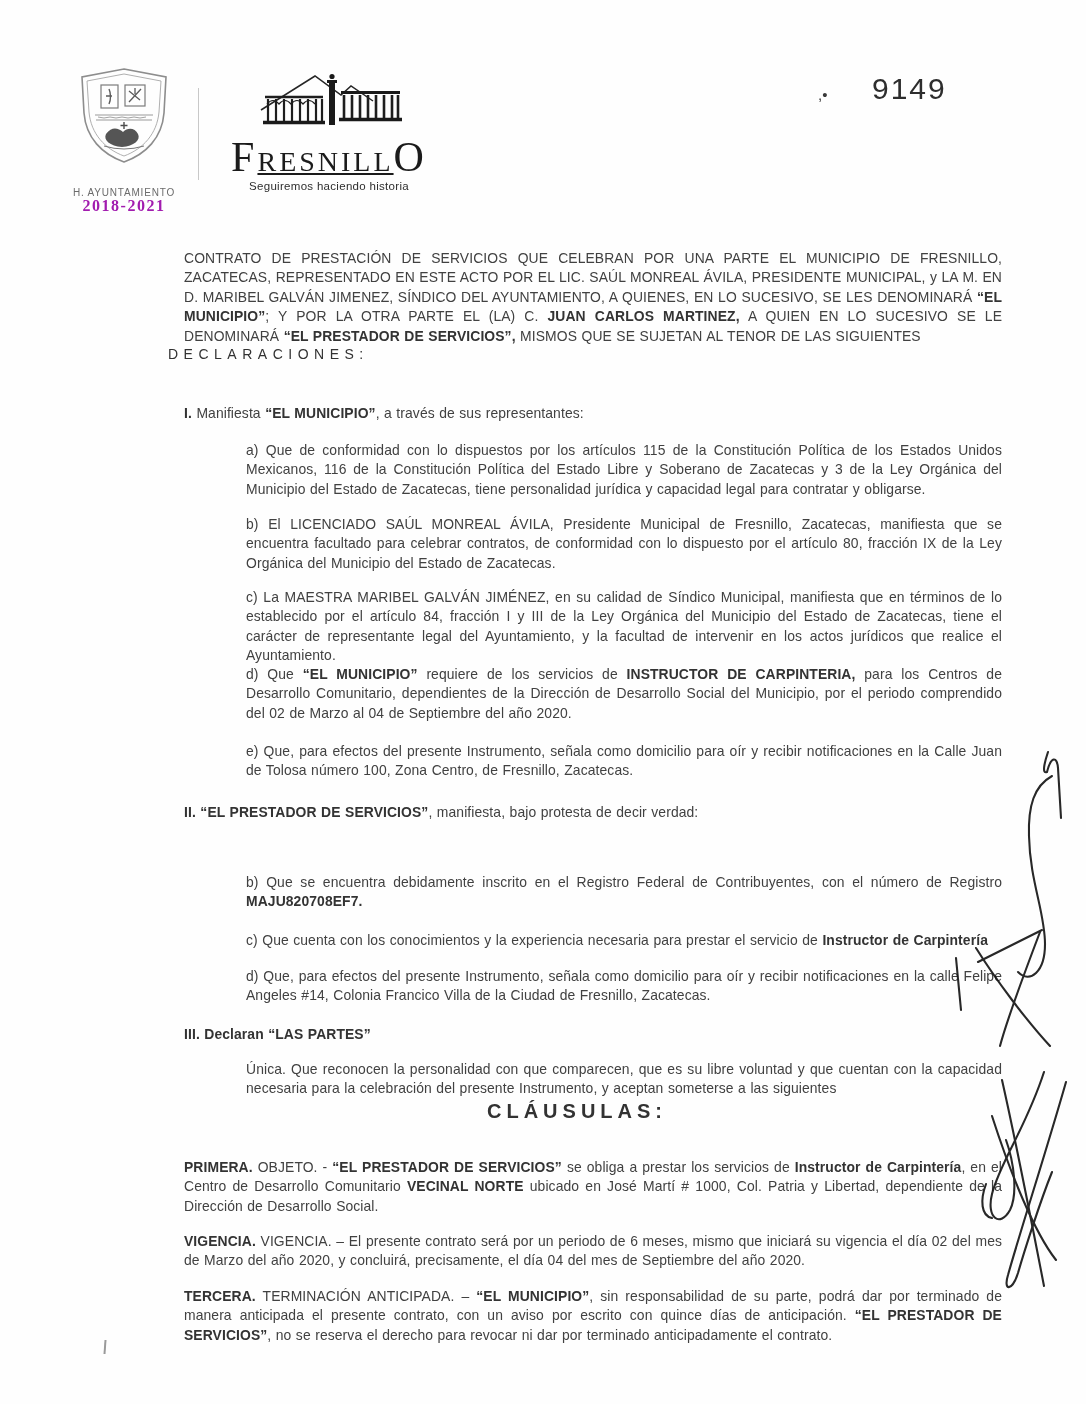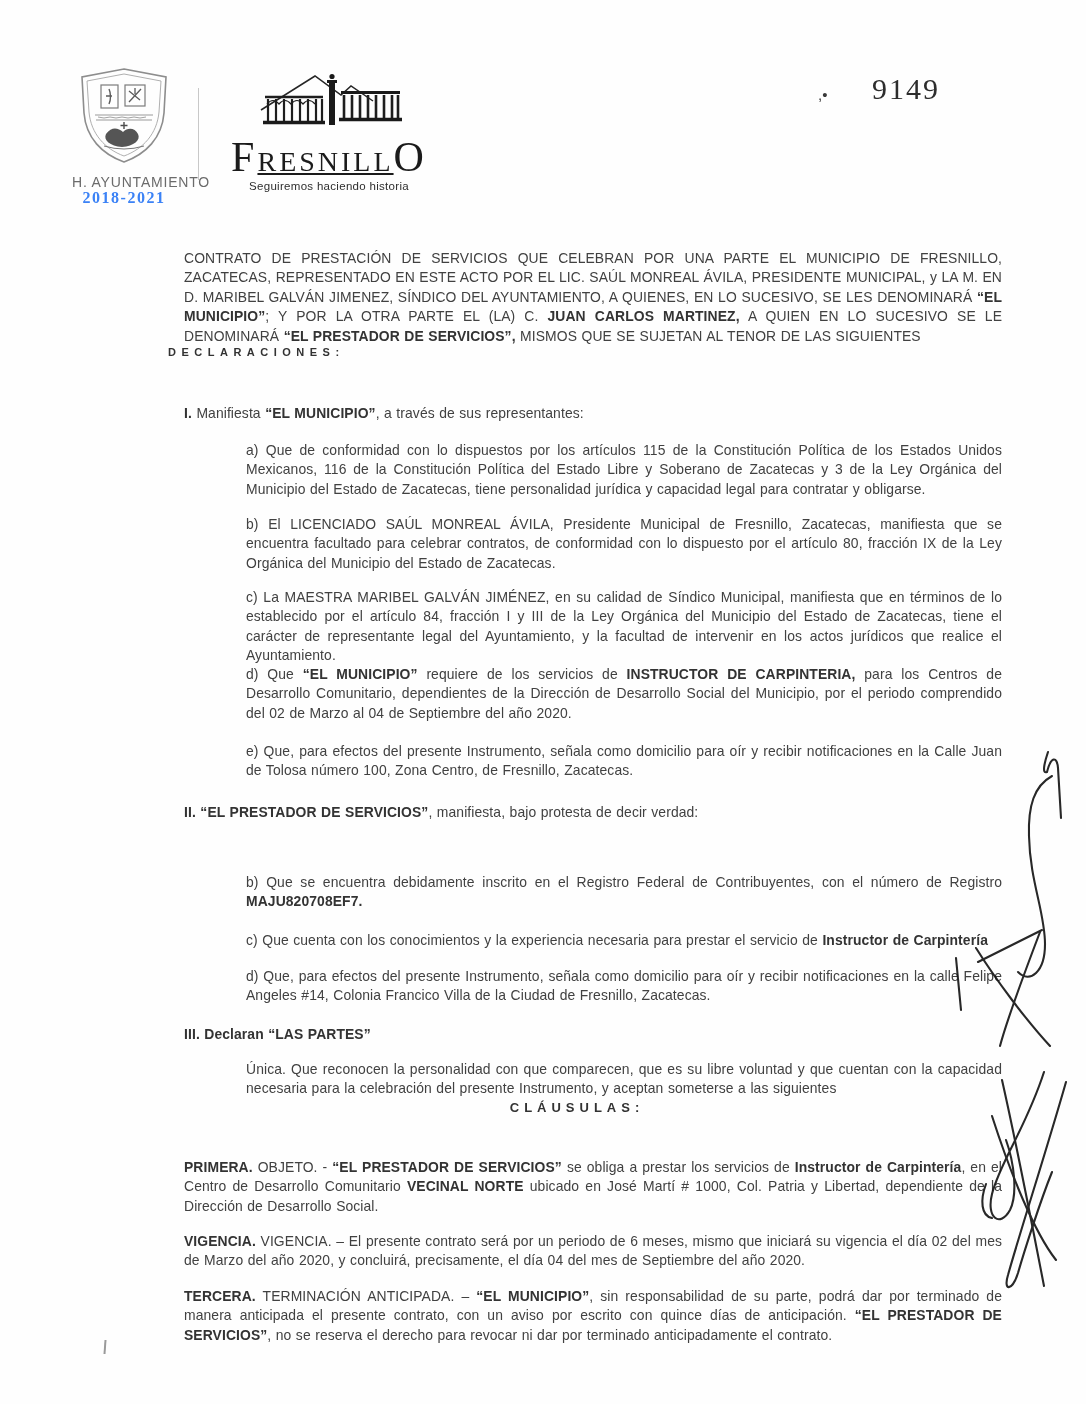--- a/index.html
+++ b/index.html
@@ -10,40 +10,40 @@
   }
   
   .para{
     position:absolute;margin:16px;font-size:13.9px;line-height:19.4px;
     text-align:justify;letter-spacing:0.1px;word-spacing:0.5px;
   }
   .m{left:168px;width:818px;}
   .ind{left:230px;width:756px;}
   .b{font-weight:700;color:#333;}
   .h-decl{
-    position:absolute;left:168px;top:346px;font-size:11px;font-weight:700;
+    position:absolute;left:168px;top:346px;font-size:14px;font-weight:400;
     letter-spacing:5.5px;color:#323232;
   }
   .h-claus{
     position:absolute;left:168px;top:1100px;width:818px;text-align:center;
-    font-size:13px;font-weight:700;letter-spacing:5px;color:#323232;
+    font-size:20px;font-weight:700;letter-spacing:5px;color:#323232;
   }
   
   .crest{position:absolute;left:72px;top:66px;width:104px;text-align:center;}
-  .crest-caption{font-size:14px;letter-spacing:0.8px;color:#6b6b6b;margin-top:4px;white-space:nowrap;}
-  .crest-years{font-family:"Liberation Serif",serif;font-size:16px;font-weight:700;letter-spacing:1.5px;color:#3b82f6;line-height:1;}
+  .crest-caption{font-size:10px;letter-spacing:0.8px;color:#6b6b6b;margin-top:17px;white-space:nowrap;}
+  .crest-years{font-family:"Liberation Serif",serif;font-size:16px;font-weight:700;letter-spacing:1.5px;color:#a21caf;line-height:1;}
   .hdr-divider{position:absolute;left:198px;top:88px;width:1px;height:92px;background:#c8c8c8;}
   .logo{position:absolute;left:220px;top:70px;width:218px;text-align:center;color:#1d1d1d;}
   .logo-title{font-family:"Liberation Serif",serif;letter-spacing:3px;line-height:1;margin-top:0;white-space:nowrap;color:#1b1b1b;}
   .logo-f,.logo-o{font-size:42px;}
   .logo-mid{font-size:28px;text-decoration:underline;}
   .logo-tagline{font-size:11.5px;color:#2e2e2e;margin-top:2px;letter-spacing:0.3px;}
   .stamp-mark{position:absolute;left:818px;top:86px;font-size:15px;color:#3a3a3a;}
   .stamp-number{
-    position:absolute;left:872px;top:72px;font-family:Liberation Serif, serif;
+    position:absolute;left:872px;top:72px;font-family:Liberation Sans, sans-serif;
     font-size:30px;letter-spacing:2px;color:#2d2d2d;
   }
   
   .signature{position:absolute;left:948px;top:732px;}
   .stray-mark{position:absolute;left:104px;top:1340px;width:2px;height:14px;background:#9a9a9a;transform:rotate(4deg);}
 </style>
 </head>
 <body>
 
 <div class="page">

